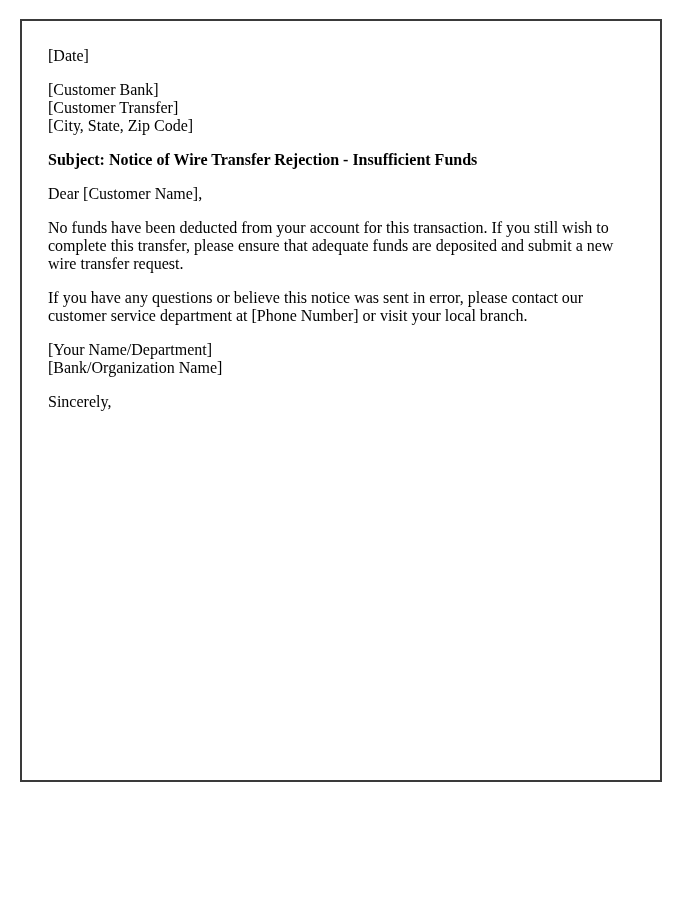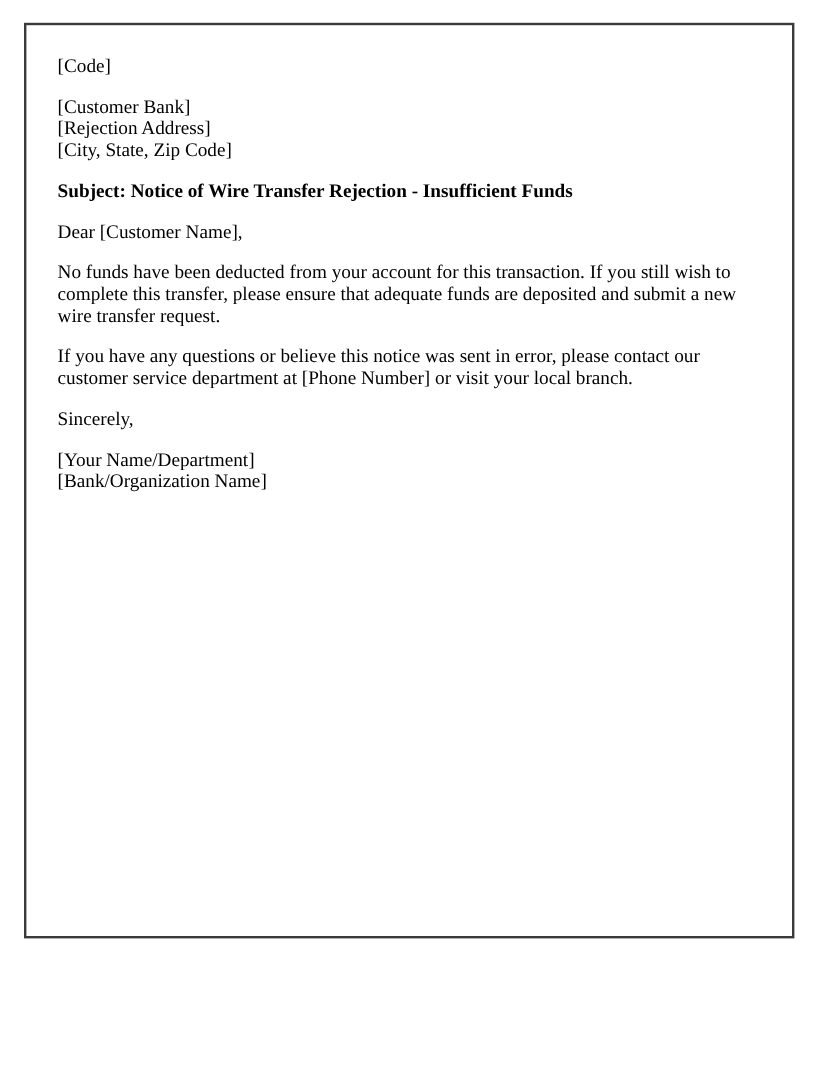--- a/index.html
+++ b/index.html
@@ -43,39 +43,39 @@
   .bold {
     font-weight: bold;
   }
 </style>
 </head>
 <body>
 
 <div class="canvas">
   <div class="page">
 
-    <div class="para">[Code]</div>
+    <div class="para">[Date]</div>
 
     <div class="para">
       <div class="line">[Customer Bank]</div>
-      <div class="line">[Rejection Address]</div>
+      <div class="line">[Customer Transfer]</div>
       <div class="line">[City, State, Zip Code]</div>
     </div>
 
     <div class="para bold">Subject: Notice of Wire Transfer Rejection - Insufficient Funds</div>
 
     <div class="para">Dear [Customer Name],</div>
 
 
 
     <div class="para">No funds have been deducted from your account for this transaction. If you still wish to complete this transfer, please ensure that adequate funds are deposited and submit a new wire transfer request.</div>
 
     <div class="para">If you have any questions or believe this notice was sent in error, please contact our customer service department at [Phone Number] or visit your local branch.</div>
 
-    <div class="para">Sincerely,</div>
-
     <div class="para">
       <div class="line">[Your Name/Department]</div>
       <div class="line">[Bank/Organization Name]</div>
     </div>
 
+    <div class="para">Sincerely,</div>
+
   </div>
 </div>
 
 </body></html>

